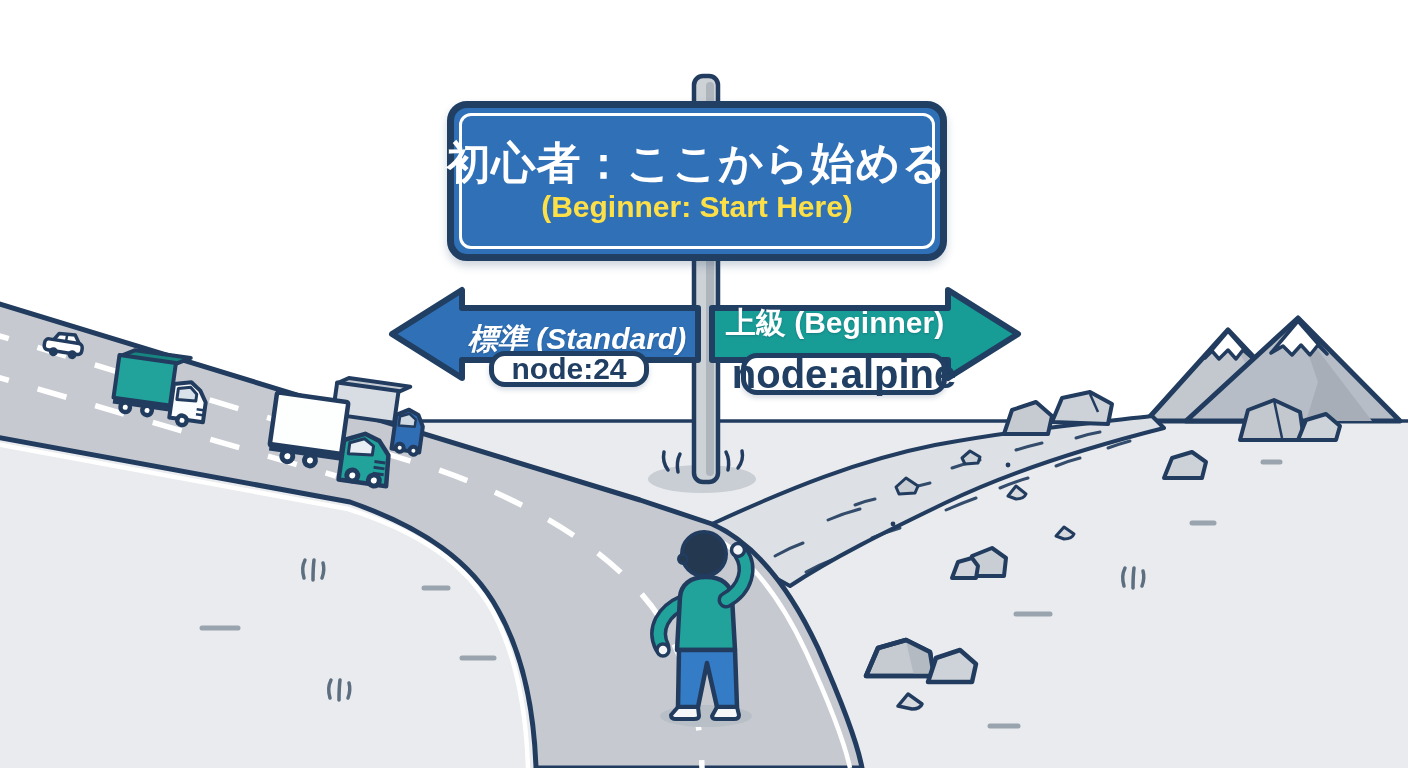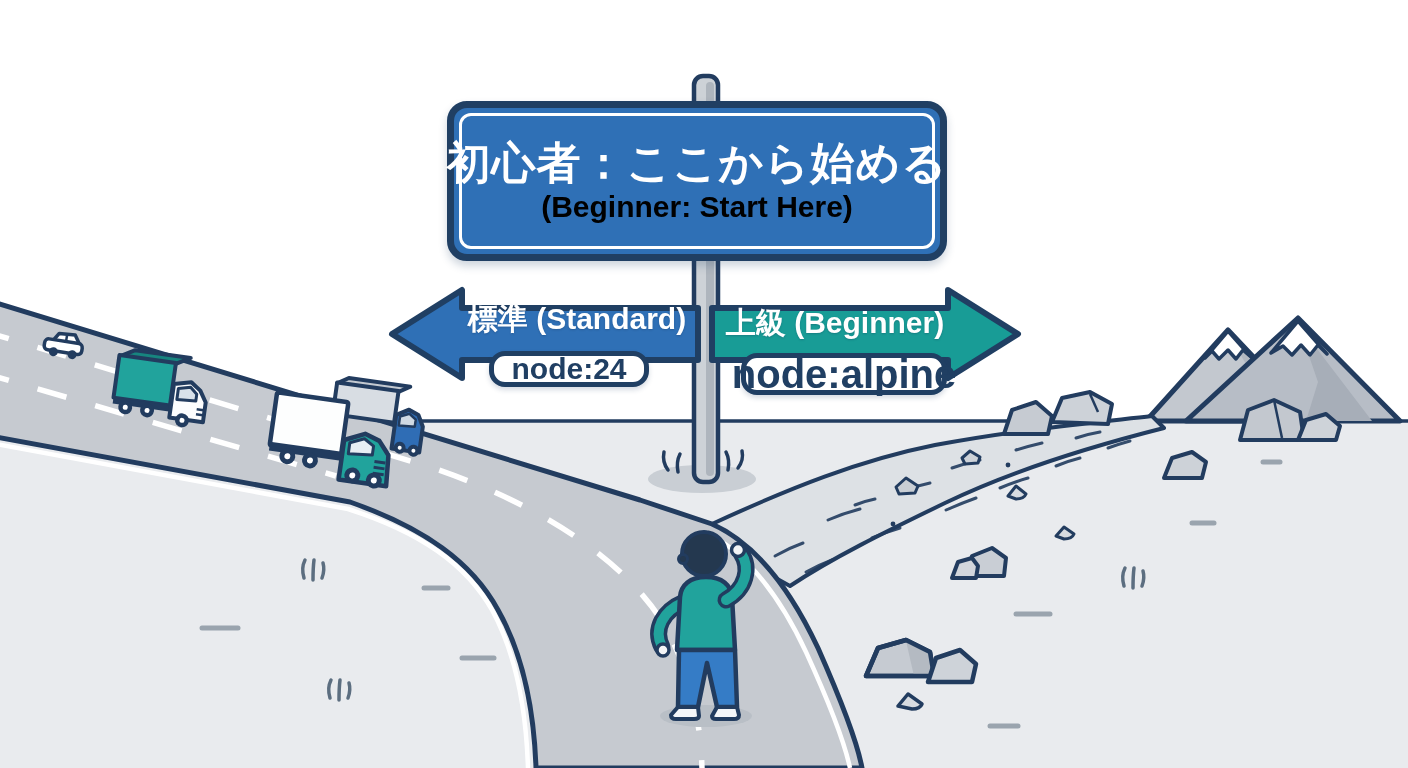--- a/index.html
+++ b/index.html
@@ -12,30 +12,30 @@
   .main-sign{
     position:absolute;left:447px;top:101px;width:500px;height:160px;box-sizing:border-box;
     background:#2f70b6;border:7px solid #203f63;border-radius:20px;
     box-shadow:0 5px 9px rgba(32,63,99,.22);
   }
   .main-sign-inner{
     position:absolute;inset:5px;border:3px solid #ffffff;border-radius:12px;
     display:flex;flex-direction:column;align-items:center;justify-content:center;gap:3px;
   }
   .main-sign-jp{font-size:44px;font-weight:800;color:#ffffff;letter-spacing:1px;line-height:1.1;white-space:nowrap;}
-  .main-sign-en{font-size:30px;font-weight:700;color:#000000;line-height:1.1;white-space:nowrap;}
+  .main-sign-en{font-size:30px;font-weight:700;color:#fde047;line-height:1.1;white-space:nowrap;}
   
   .arrow-svg{position:absolute;overflow:visible;}
   .arrow-left-svg{left:384px;top:280px;width:320px;height:108px;}
   .arrow-right-svg{left:706px;top:280px;width:320px;height:108px;}
   .arrow-label{
     position:absolute;display:flex;align-items:center;justify-content:center;
     color:#ffffff;font-weight:800;font-size:30px;white-space:nowrap;text-shadow:0 1px 2px rgba(20,40,70,.25);
   }
-  .arrow-label-left{left:458px;top:290px;width:238px;height:58px;}
+  .arrow-label-left{left:458px;top:310px;width:238px;height:58px;font-style:italic;}
   .arrow-label-right{left:716px;top:294px;width:238px;height:58px;}
   
   .pill{
     position:absolute;box-sizing:border-box;background:#ffffff;border:5px solid #203f63;border-radius:16px;
     color:#203f63;font-weight:800;display:flex;align-items:center;justify-content:center;
     box-shadow:0 3px 5px rgba(32,63,99,.18);
   }
   .pill-left{left:489px;top:351px;width:160px;height:36px;font-size:30px;}
   .pill-right{left:741px;top:353px;width:206px;height:42px;font-size:40px;}
 </style>

